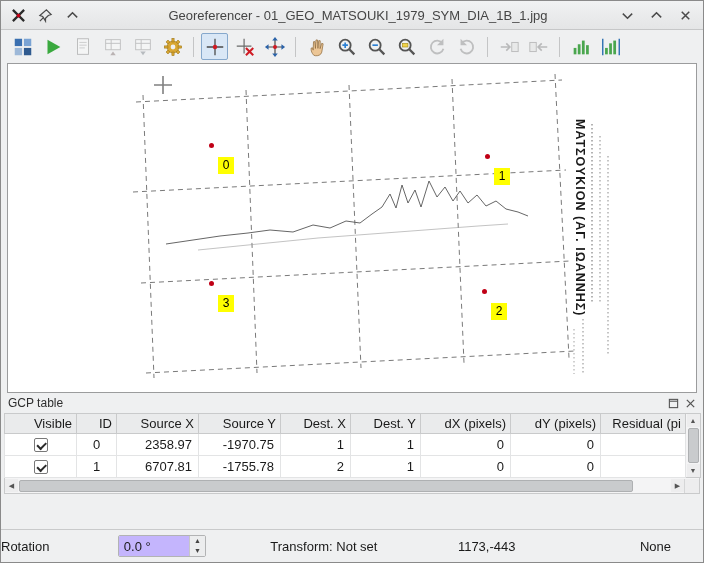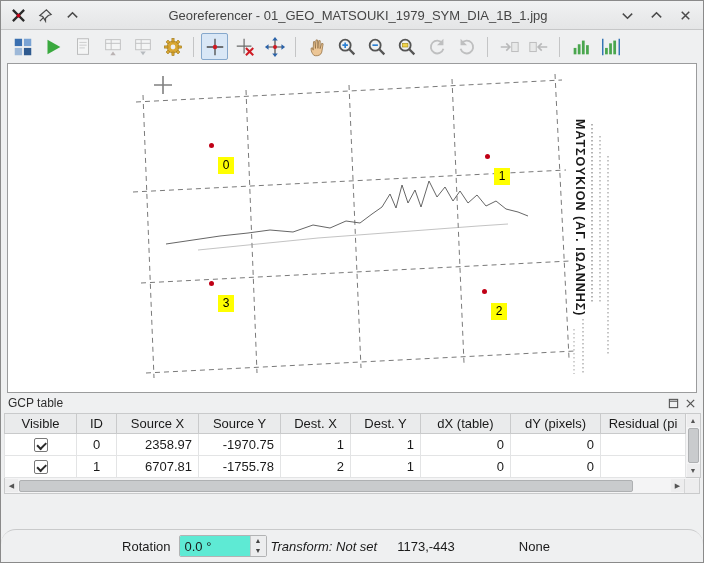--- a/index.html
+++ b/index.html
@@ -34,45 +34,45 @@
   .gcp .lbl { position:absolute; left:7px; top:12px; width:16px; height:17px; background:#ffff00; color:#000; font-size:12px; line-height:17px; text-align:center; }
 
   
   .dock { flex:0 0 101px; margin:0 3px; display:flex; flex-direction:column; }
   .dock-header { height:20px; flex:0 0 20px; display:flex; align-items:center; padding:0 4px; font-size:12px; color:#2e2e2e; }
   .dock-btns { margin-left:auto; display:flex; align-items:center; gap:6px; }
   .dock-btns svg { width:11px; height:11px; display:block; }
 
   .table-area { height:65px; flex:0 0 65px; display:flex; background:#fff; }
   table { border-collapse:collapse; table-layout:fixed; width:681px; font-size:13px; background:#fff; }
-  th { background:#eaebec; border:1px solid #c9cacb; font-weight:normal; height:20px; padding:0 4px; overflow:hidden; white-space:nowrap; text-align:center; color:#1a1a1a; }
+  th { background:#eaebec; border:1px solid #c9cacb; font-weight:normal; height:20px; padding:0 4px; overflow:hidden; white-space:nowrap; text-align:right; color:#1a1a1a; }
   td { border:1px solid #e3e4e5; height:22px; padding:0 6px; overflow:hidden; white-space:nowrap; background:#fff; }
   td.num { text-align:right; }
   td.c-id { text-align:center; }
   td.c-vis { text-align:center; }
   .checkbox { display:inline-block; width:14px; height:14px; border:1px solid #787878; border-radius:2px; background:#fff; position:relative; vertical-align:middle; }
   .checkbox.checked::after { content:""; position:absolute; left:2.5px; top:3px; width:7px; height:3.5px; border-left:2px solid #2b2b2b; border-bottom:2px solid #2b2b2b; transform:rotate(-45deg); }
 
   
   .vscroll { width:15px; flex:0 0 15px; height:65px; border:1px solid #c9cacb; border-left:none; background:#f4f4f5; display:flex; flex-direction:column; align-items:center; }
   .sb-btn { width:13px; height:13px; font-size:7px; color:#555; display:flex; align-items:center; justify-content:center; background:#ededee; }
   .sb-thumb { width:11px; flex:1; margin:1px 0; background:#c9cbcd; border:1px solid #aeb0b2; border-radius:2px; }
   .hscroll { height:16px; flex:0 0 16px; display:flex; align-items:center; background:#f4f4f5; border:1px solid #c9cacb; border-top:none; }
   .hs-track { flex:1; height:14px; position:relative; }
   .hs-thumb { position:absolute; left:1px; top:1px; height:12px; width:94%; background:#c9cbcd; border:1px solid #aeb0b2; border-radius:2px; }
   .hs-corner { width:15px; height:14px; background:#ededee; border-left:1px solid #d5d6d7; }
 
   
-  .statusbar { margin-top:auto; flex:0 0 33px; border-top:1px solid #c9cacb; display:flex; align-items:center; justify-content:center; padding-right:32px; font-size:13px; background:#eff0f1;border-radius:15px; }
+  .statusbar { margin-top:auto; flex:0 0 33px; border-top:1px solid #c9cacb; display:flex; align-items:center; justify-content:space-between; padding-right:32px; font-size:13px; background:#eff0f1; }
   .sb-label { margin-right:8px; }
   .spinbox { display:flex; width:88px; height:22px; border:1px solid #b2b3b4; background:#fff; border-radius:2px; overflow:hidden; }
-  .spin-value { flex:1; border:none; outline:none; font:13px "Liberation Sans",sans-serif; padding:0 5px; color:#1a1a1a; background:#5eead4; min-width:0; }
+  .spin-value { flex:1; border:none; outline:none; font:13px "Liberation Sans",sans-serif; padding:0 5px; color:#1a1a1a; background:#c4b5fd; min-width:0; }
   .spin-btns { width:16px; display:flex; flex-direction:column; border-left:1px solid #c6c7c8; background:#ecedee; }
   .spin-up,.spin-down { flex:1; font-size:7px; line-height:10px; text-align:center; color:#444; }
-  .t-transform { margin-left:4px;font-style:italic; }
+  .t-transform { margin-left:4px; }
   .t-coords { margin-left:20px; }
   .t-crs { margin-left:64px; }
 </style>
 </head>
 <body>
 
 <div class="window">
 
   <div class="titlebar">
     <div class="tb-left">
@@ -326,21 +326,21 @@
             <col style="width:85px">
         </colgroup>
         <thead>
           <tr>
             <th>Visible</th>
             <th>ID</th>
             <th>Source X</th>
             <th>Source Y</th>
             <th>Dest. X</th>
             <th>Dest. Y</th>
-            <th>dX (table)</th>
+            <th>dX (pixels)</th>
             <th>dY (pixels)</th>
             <th>Residual (pi</th>
           </tr>
         </thead>
         <tbody>
           <tr>
             <td class="c-vis"><span class="checkbox checked"></span></td>
             <td class="c-id">0</td>
             <td class="num">2358.97</td>
             <td class="num">-1970.75</td>

